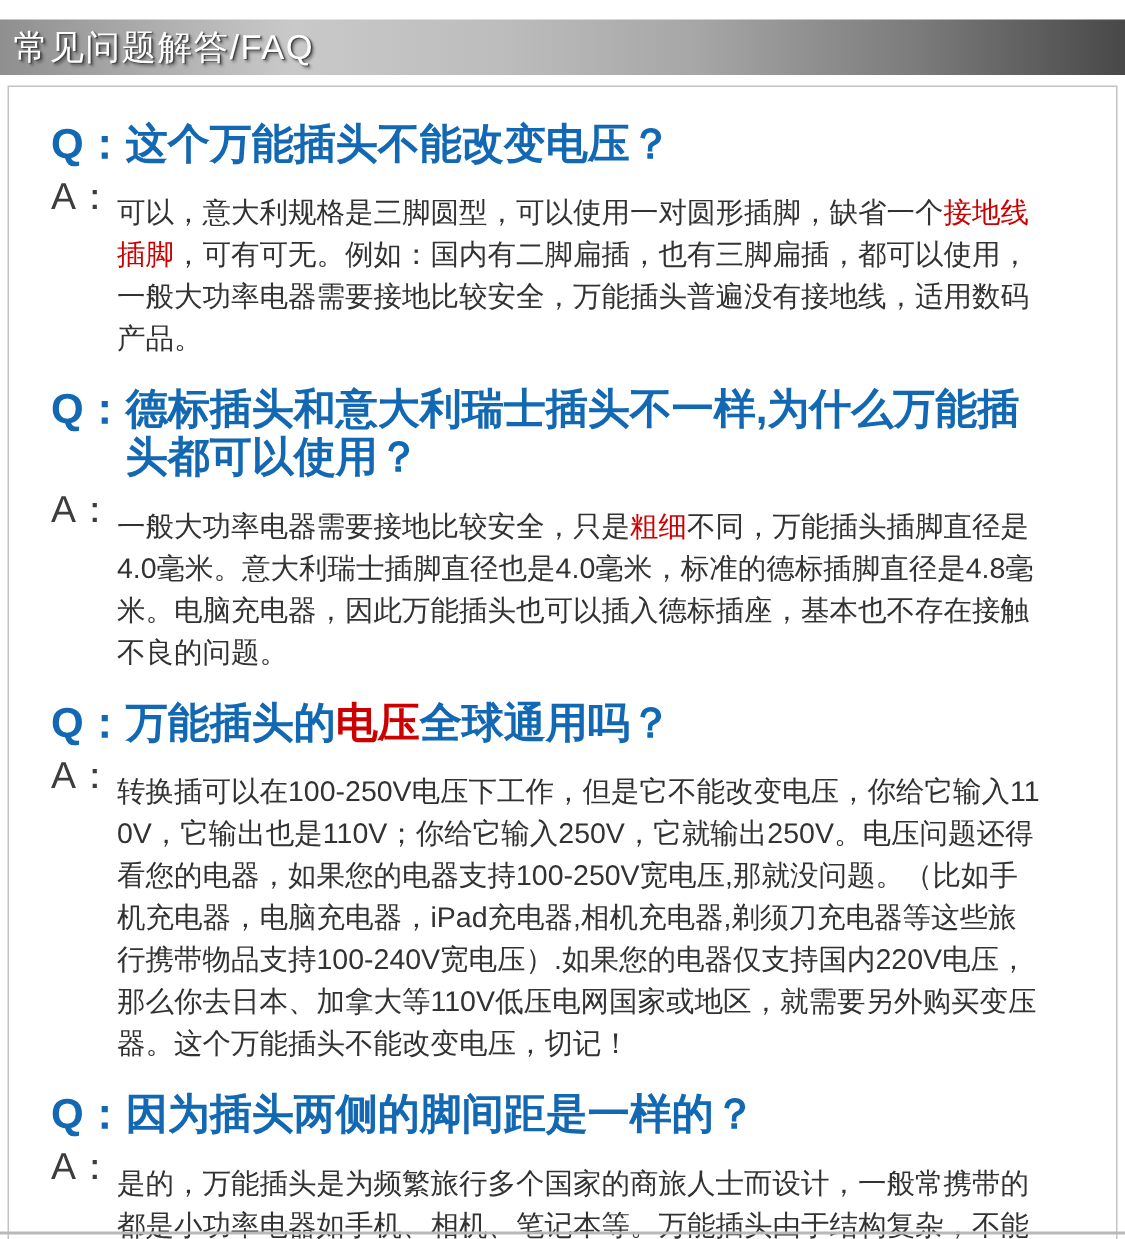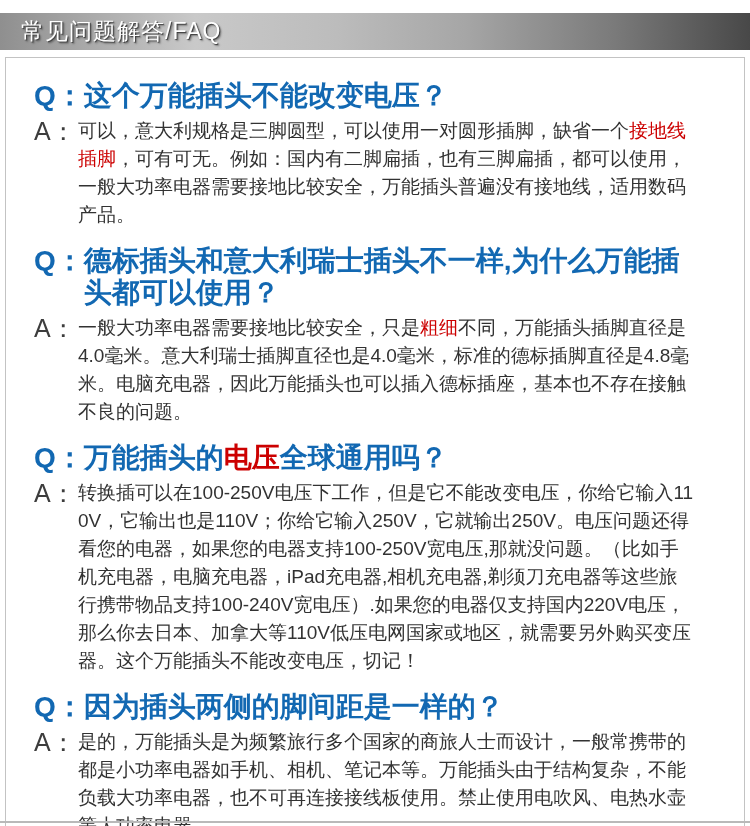--- a/index.html
+++ b/index.html
@@ -15,21 +15,21 @@
     position: absolute;
     left: 0; top: 13px;
     width: 750px; height: 37px;
     background: linear-gradient(90deg,
       #8f8f8f 0%, #c9c9c9 26%, #bcbcbc 45%,
       #a6a6a6 62%, #7a7a7a 82%, #484848 100%);
     display: flex;
     align-items: center;
   }
   .title-bar .bar-title {
-    padding-left: 21px;
+    padding-left: 9px;
     font-size: 23px;
     color: #ffffff;
     letter-spacing: 1px;
     text-shadow: 1px 1px 1px #3a3a3a, 2px 2px 2px rgba(0,0,0,0.35);
   }
 
   
   .faq-box {
     position: absolute;
     left: 5px; top: 57px;
@@ -74,20 +74,21 @@
     line-height: 28px;
     font-weight: 400;
     color: #3d3d3d;
   }
   .a-text {
     width: 618px;
     font-size: 19px;
     line-height: 28px;
     color: #323232;
     word-break: break-all;
+    margin-top: 12px;
   }
 
   .seg-red { color: #cc0000; }
 
   
   .bottom-line {
     position: absolute;
     left: 0; bottom: 3px;
     width: 750px; height: 2px;
     background: #b9b9b9;

